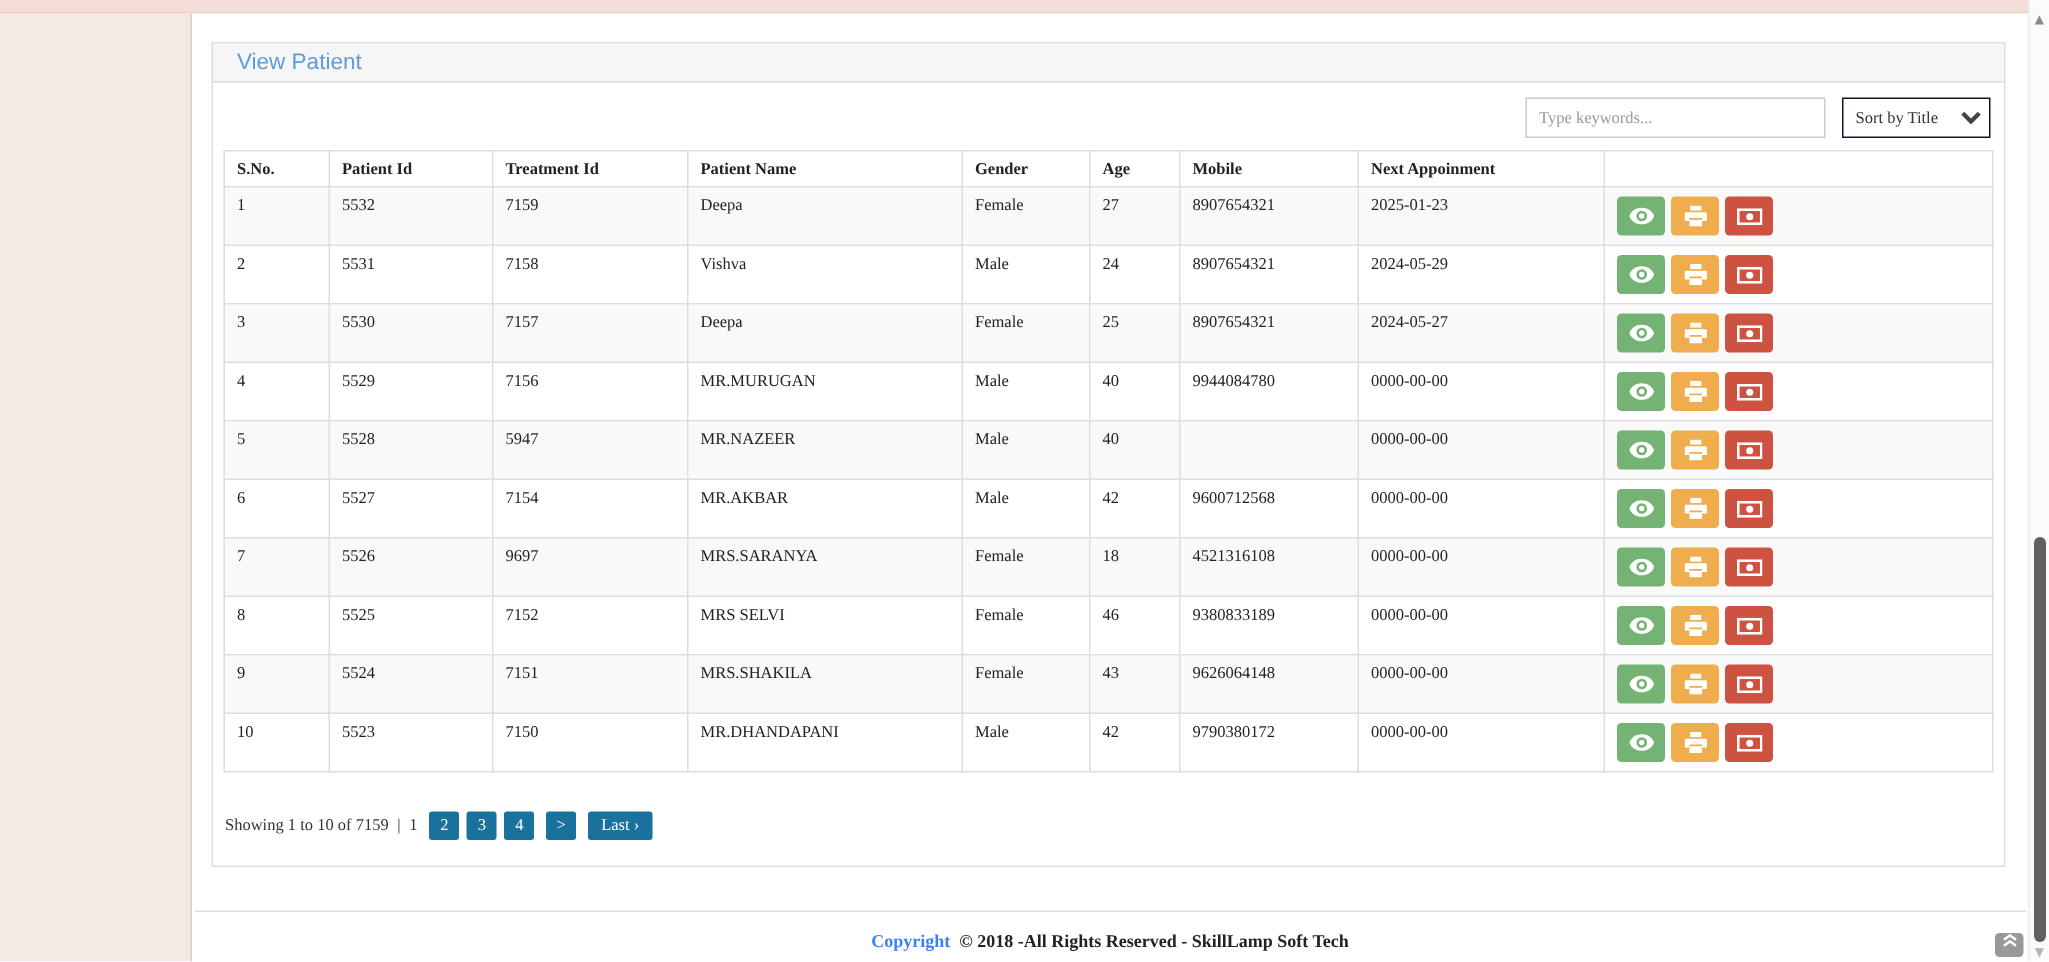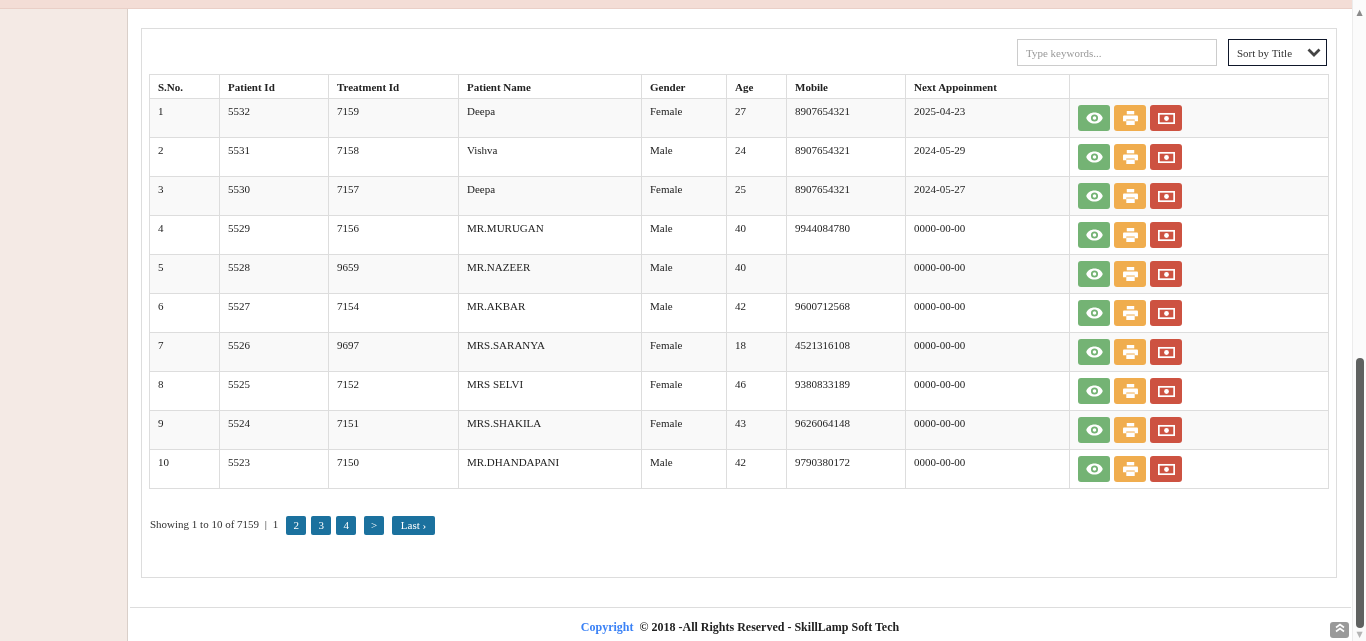--- a/index.html
+++ b/index.html
@@ -94,20 +94,23 @@
   }
 </style>
 </head>
 <body>
 
 <div class="top-strip"></div>
 <div class="sidebar"></div>
 
 <div class="content">
   <div class="panel">
+    <div class="panel-heading">
+      <span id="panel-title" style="color: rgb(94, 156, 214);">View Patient</span>
+    </div>
     <div class="panel-body">
       <div class="toolbar">
         <input class="search-input" type="text" placeholder="Type keywords..." style="">
         <span class="select-wrap">
           <select class="sort-select">
             <option>Sort by Title</option>
           </select>
           <span class="select-chevron">
             <svg width="14" height="9" viewBox="0 0 14 9">
                 <polyline points="1.5,1.5 7,7 12.5,1.5" fill="none" stroke="#444" stroke-width="2.8"></polyline>
@@ -132,21 +135,21 @@
         </thead>
         <tbody id="table-body">
             <tr>
               <td>1</td>
               <td>5532</td>
               <td>7159</td>
               <td>Deepa</td>
               <td>Female</td>
               <td>27</td>
               <td>8907654321</td>
-              <td>2025-04-23</td>
+              <td>2025-01-23</td>
               <td class="actions-cell"><button class="action-btn" style="background: rgb(116, 179, 116);"><span><svg width="17" height="12" viewBox="0 0 20 14">
                       <path fill="#fff" fill-rule="evenodd" d="M10 .5C5.3.5 1.6 3.1.3 7c1.3 3.9 5 6.5 9.7 6.5s8.4-2.6 9.7-6.5C18.4 3.1 14.7.5 10 .5zm0 10.7A4.2 4.2 0 1 1 10 2.8a4.2 4.2 0 0 1 0 8.4z"></path>
                       <circle fill="#fff" cx="10" cy="7" r="2.1"></circle>
                     </svg></span></button><button class="action-btn" style="background: rgb(240, 173, 78);"><span><svg width="15" height="14" viewBox="0 0 16 15">
                       <rect fill="#fff" x="4" y="0" width="8" height="3.6"></rect>
                       <path fill="#fff" d="M1.2 4.8h13.6c.7 0 1.2.5 1.2 1.2v5H12.5V9H3.5v2H0v-5c0-.7.5-1.2 1.2-1.2z"></path>
                       <rect fill="#fff" x="3.5" y="10.2" width="9" height="4.8"></rect>
                     </svg></span></button><button class="action-btn" style="background: rgb(205, 82, 65);"><span><svg width="17" height="13" viewBox="0 0 20 15">
                       <rect x="1" y="2" width="18" height="11" fill="none" stroke="#fff" stroke-width="2"></rect>
                       <circle cx="10" cy="7.5" r="2.8" fill="#fff"></circle>
@@ -211,21 +214,21 @@
                       <path fill="#fff" d="M1.2 4.8h13.6c.7 0 1.2.5 1.2 1.2v5H12.5V9H3.5v2H0v-5c0-.7.5-1.2 1.2-1.2z"></path>
                       <rect fill="#fff" x="3.5" y="10.2" width="9" height="4.8"></rect>
                     </svg></span></button><button class="action-btn" style="background: rgb(205, 82, 65);"><span><svg width="17" height="13" viewBox="0 0 20 15">
                       <rect x="1" y="2" width="18" height="11" fill="none" stroke="#fff" stroke-width="2"></rect>
                       <circle cx="10" cy="7.5" r="2.8" fill="#fff"></circle>
                     </svg></span></button></td>
             </tr>
             <tr>
               <td>5</td>
               <td>5528</td>
-              <td>9659</td>
+              <td>5947</td>
               <td>MR.NAZEER</td>
               <td>Male</td>
               <td>40</td>
               <td></td>
               <td>0000-00-00</td>
               <td class="actions-cell"><button class="action-btn" style="background: rgb(116, 179, 116);"><span><svg width="17" height="12" viewBox="0 0 20 14">
                       <path fill="#fff" fill-rule="evenodd" d="M10 .5C5.3.5 1.6 3.1.3 7c1.3 3.9 5 6.5 9.7 6.5s8.4-2.6 9.7-6.5C18.4 3.1 14.7.5 10 .5zm0 10.7A4.2 4.2 0 1 1 10 2.8a4.2 4.2 0 0 1 0 8.4z"></path>
                       <circle fill="#fff" cx="10" cy="7" r="2.1"></circle>
                     </svg></span></button><button class="action-btn" style="background: rgb(240, 173, 78);"><span><svg width="15" height="14" viewBox="0 0 16 15">
                       <rect fill="#fff" x="4" y="0" width="8" height="3.6"></rect>

